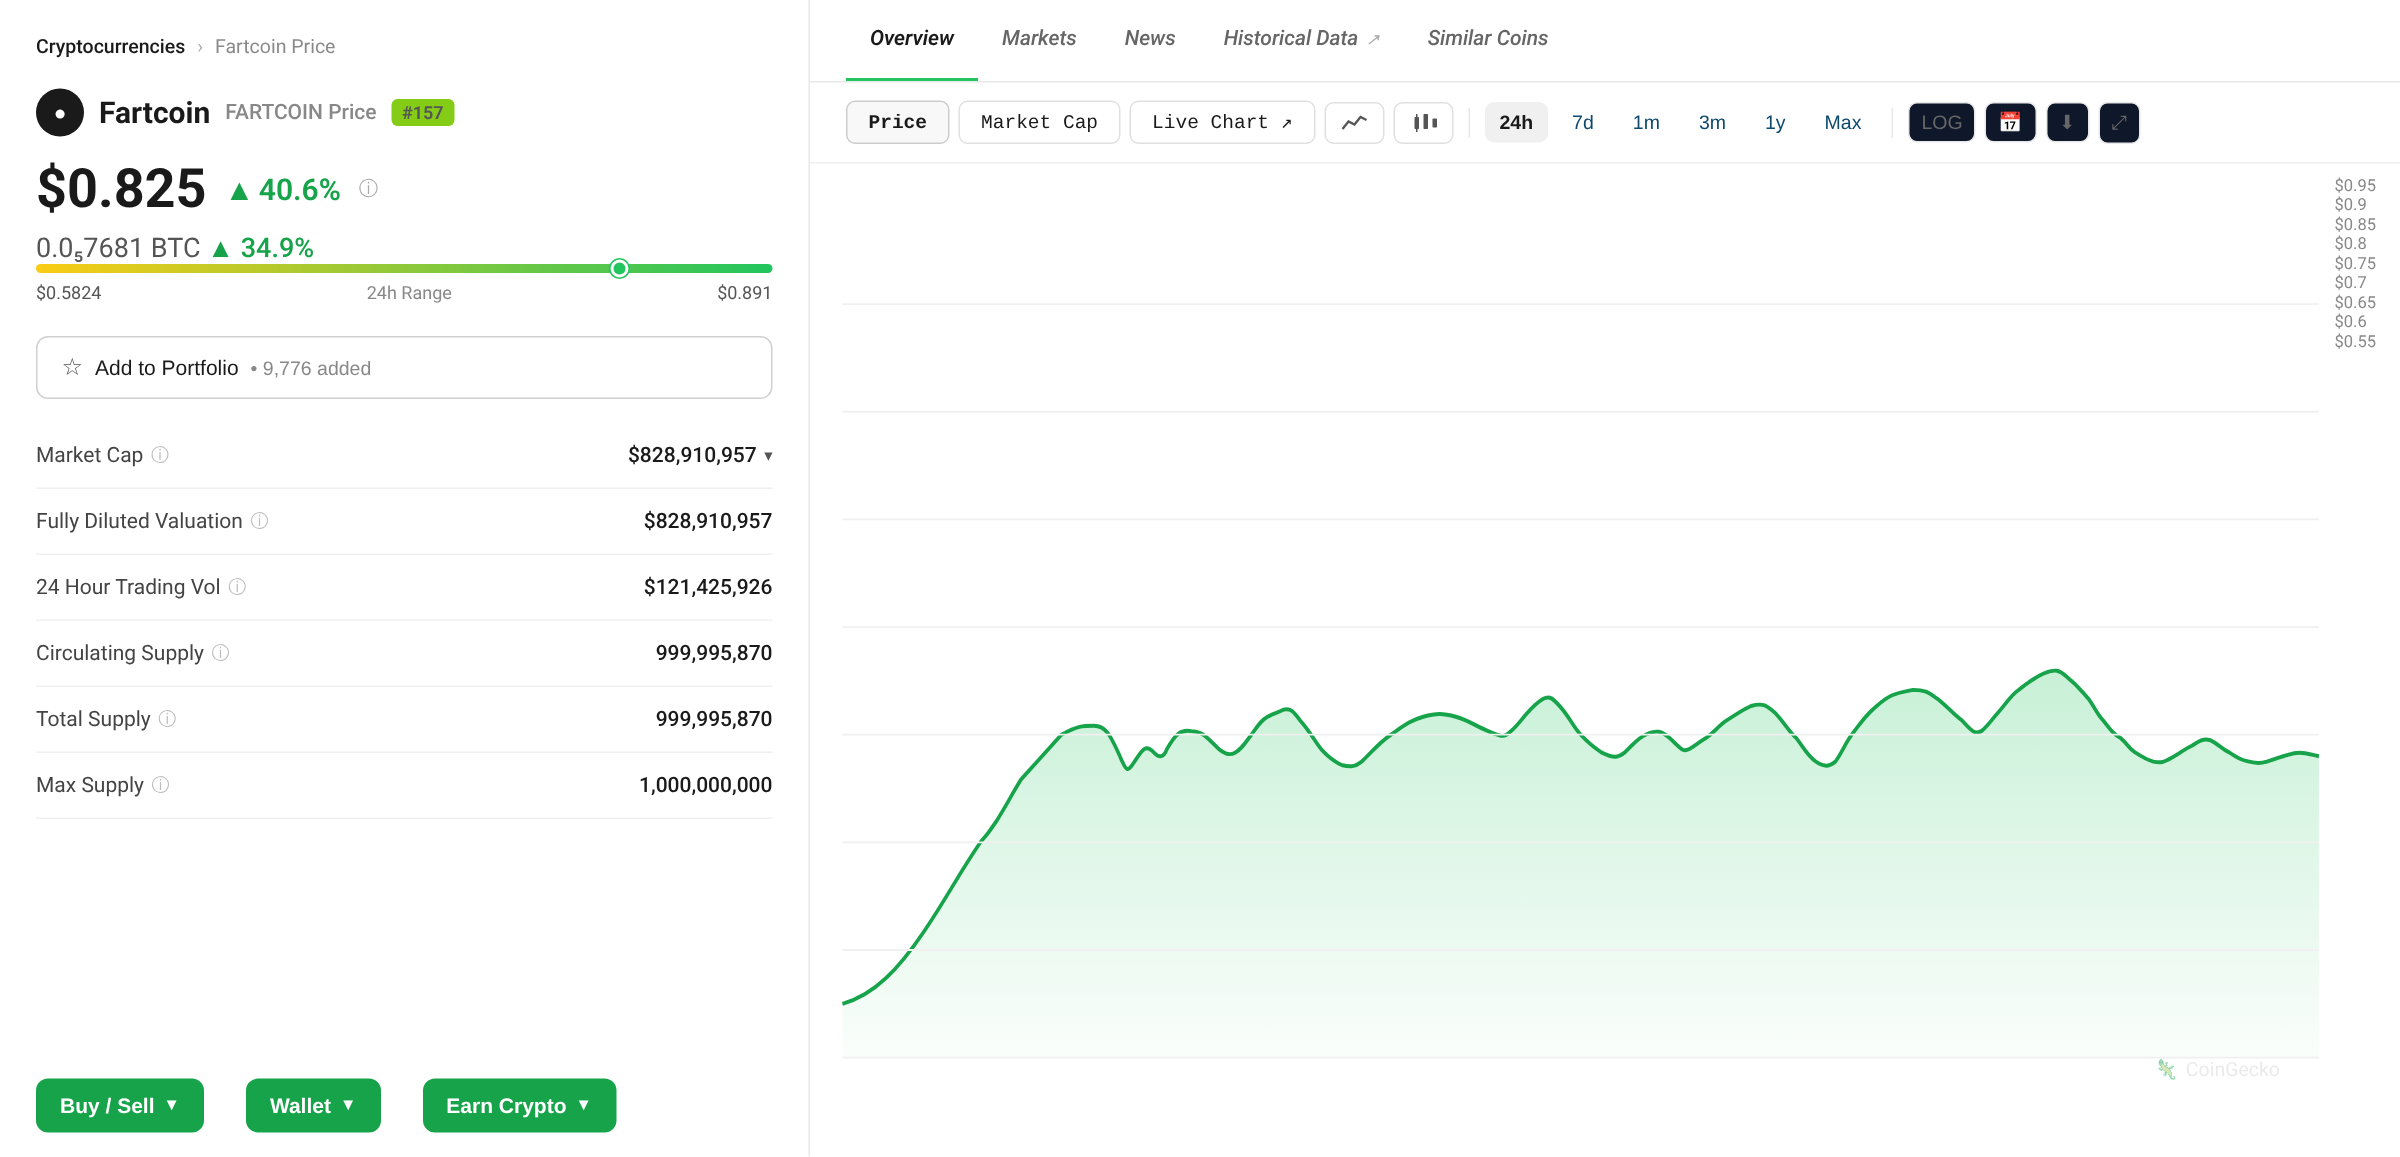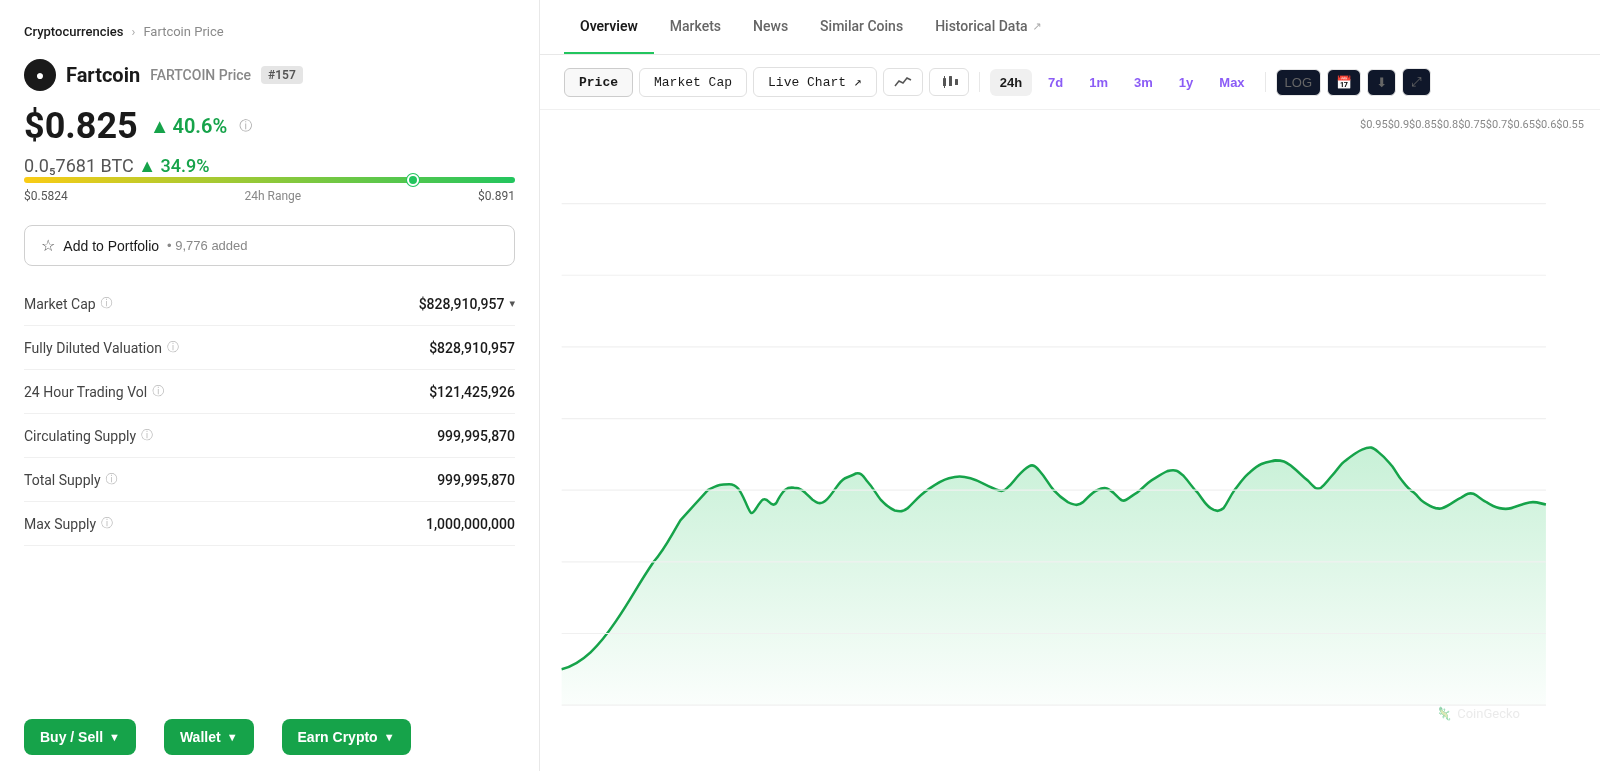--- a/index.html
+++ b/index.html
@@ -12,21 +12,21 @@
     
     .breadcrumb { display: flex; align-items: center; gap: 8px; font-size: 13px; margin-bottom: 20px; color: #666; }
     .breadcrumb-home { color: #1a1a1a; font-weight: 500; cursor: pointer; }
     .breadcrumb-sep { color: #aaa; }
     .breadcrumb-current { color: #8a8a8a; }
     
     .coin-header { display: flex; align-items: center; gap: 10px; margin-bottom: 14px; }
     .coin-icon { width: 32px; height: 32px; border-radius: 50%; background: #1a1a1a; display: flex; align-items: center; justify-content: center; color: white; font-size: 14px; font-weight: bold; }
     .coin-name { font-size: 20px; font-weight: 700; }
     .coin-symbol { font-size: 14px; color: #888; font-weight: 500; }
-    .coin-rank { background: #e5e5e5; border-radius: 4px; padding: 2px 7px; font-size: 12px; color: #555; font-weight: 600; }
+    .coin-rank { background: #84cc16; border-radius: 4px; padding: 2px 7px; font-size: 12px; color: #555; font-weight: 600; }
     
     .price-row { display: flex; align-items: center; gap: 12px; margin-bottom: 8px; }
     .price { font-size: 36px; font-weight: 700; }
     .price-change { display: flex; align-items: center; gap: 3px; color: #16a34a; font-size: 20px; font-weight: 600; }
     .info-icon { color: #aaa; font-size: 13px; cursor: pointer; }
     
     .btc-price { font-size: 18px; color: #555; }
     .btc-change { color: #16a34a; font-weight: 500; }
     
     .range-bar-container { margin-bottom: 6px; }
@@ -45,36 +45,36 @@
     .dropdown-arrow { color: #555; font-size: 11px; }
     
     .bottom-bar { margin-top: auto; padding: 16px 0; display: flex; gap: 28px; background: white; }
     .action-btn { display: flex; align-items: center; gap: 6px; background: #16a34a; color: white; border: none; border-radius: 8px; padding: 10px 16px; font-size: 14px; font-weight: 600; cursor: pointer; }
     .action-btn .btn-arrow { font-size: 11px; }
     
     
     .right-panel { flex: 1; display: flex; flex-direction: column; padding: 0; }
     
     .tabs-row { display: flex; align-items: center; gap: 0; padding: 0 24px; border-bottom: 1px solid #e8e8e8; }
-    .tab { padding: 18px 16px; font-size: 14px; color: #666; cursor: pointer; border-bottom: 2px solid transparent; font-weight: 500; white-space: nowrap; display: flex; align-items: center; gap: 5px; }
+    .tab { padding: 18px 16px; font-size: 14px; color: #666; cursor: pointer; border-bottom: 2px solid transparent; font-weight: 500; white-space: nowrap; display: flex; align-items: center; gap: 5px; font-style: italic; }
     .tab.active { color: #1a1a1a; border-bottom: 2px solid #22c55e; font-weight: 600; }
     .tab-ext { font-size: 11px; color: #aaa; }
     
     .chart-controls { display: flex; align-items: center; gap: 6px; padding: 12px 24px; border-bottom: 1px solid #f0f0f0; flex-wrap: wrap; }
     .chart-btn { padding: 6px 14px; border: 1px solid #e0e0e0; border-radius: 6px; background: white; font-size: 13px; font-weight: 500; cursor: pointer; color: #1a1a1a; white-space: nowrap; font-family: Liberation Mono, monospace; }
     .chart-btn.active { background: #f8f8f8; border-color: #ccc; font-weight: 600; }
     .chart-btn-icon { padding: 6px 10px; border: 1px solid #e0e0e0; border-radius: 6px; background: white; cursor: pointer; color: #555; font-size: 14px; display: flex; align-items: center; }
-    .chart-btn-period { padding: 6px 10px; border: none; background: none; font-size: 13px; font-weight: 700; cursor: pointer; color: #8b5cf6; border-radius: 6px; }
+    .chart-btn-period { padding: 6px 10px; border: none; background: none; font-size: 13px; font-weight: 400; cursor: pointer; color: #0c4a6e; border-radius: 6px; }
     .chart-btn-period.active { background: #f0f0f0; color: #1a1a1a; font-weight: 600; }
     .chart-divider { width: 1px; height: 20px; background: #e8e8e8; margin: 0 4px; }
     .chart-icon-btn { padding: 5px 8px; border: 1px solid #e8e8e8; border-radius: 6px; background: #0f172a; cursor: pointer; color: #666; font-size: 13px; }
     
     .chart-area { flex: 1; position: relative; padding: 10px 0 30px 0; overflow: hidden; }
     
-    .y-axis { position: absolute; right: 16px; top: 0; height: 100%; display: flex; flex-direction: row; font-size: 11px; color: #888; padding: 8px 0; margin-left: 24px; }
+    .y-axis { position: absolute; right: 16px; top: 0; height: 100%; display: flex; flex-direction: column; font-size: 11px; color: #888; padding: 8px 0; margin-left: 24px; }
     
     svg.chart { width: 100%; height: 100%; }
     
     .watermark { position: absolute; bottom: 50px; right: 80px; color: #ccc; font-size: 13px; display: flex; align-items: center; gap:5px; }
   </style>
 </head>
 <body>
 
 <div class="container">
 
@@ -190,25 +190,25 @@
       <div class="tab active">
         <span>Overview</span>
       </div>
       <div class="tab">
         <span>Markets</span>
       </div>
       <div class="tab">
         <span>News</span>
       </div>
       <div class="tab">
-        <span>Similar Coins</span>
-      </div>
-      <div class="tab">
         <span>Historical Data</span>
         <span class="tab-ext">↗</span>
+      </div>
+      <div class="tab">
+        <span>Similar Coins</span>
       </div>
     </div>
 
     <div class="chart-controls">
       <button class="chart-btn active">Price</button>
       <button class="chart-btn">Market Cap</button>
       <button class="chart-btn">Live Chart ↗</button>
       <button class="chart-btn-icon">
         <svg width="18" height="14" viewBox="0 0 18 14" fill="none" xmlns="http://www.w3.org/2000/svg">
           <polyline points="1,11 5,6 9,8 13,3 17,5" stroke="#555" stroke-width="1.5" fill="none"></polyline>

